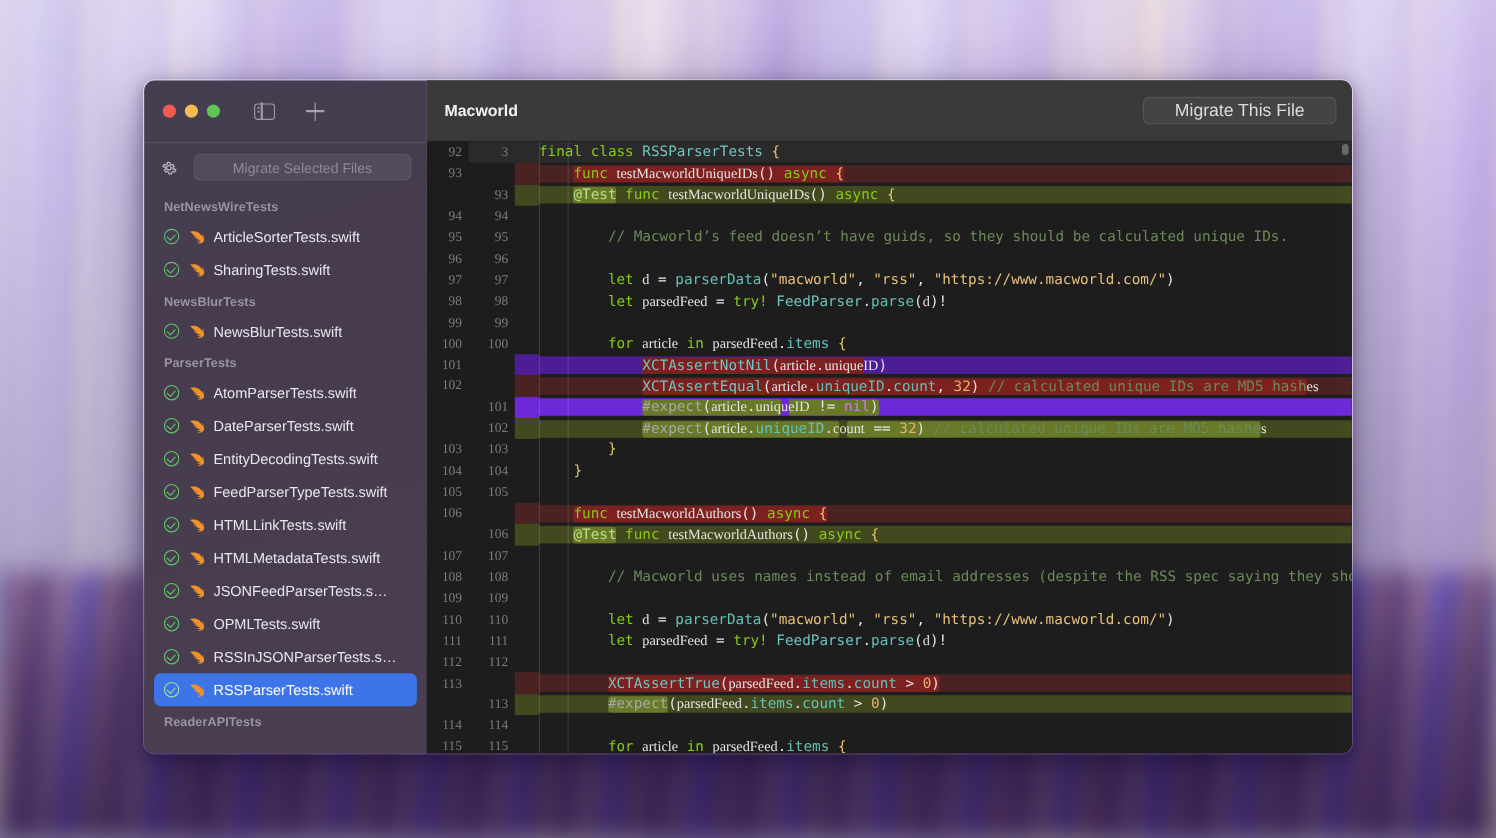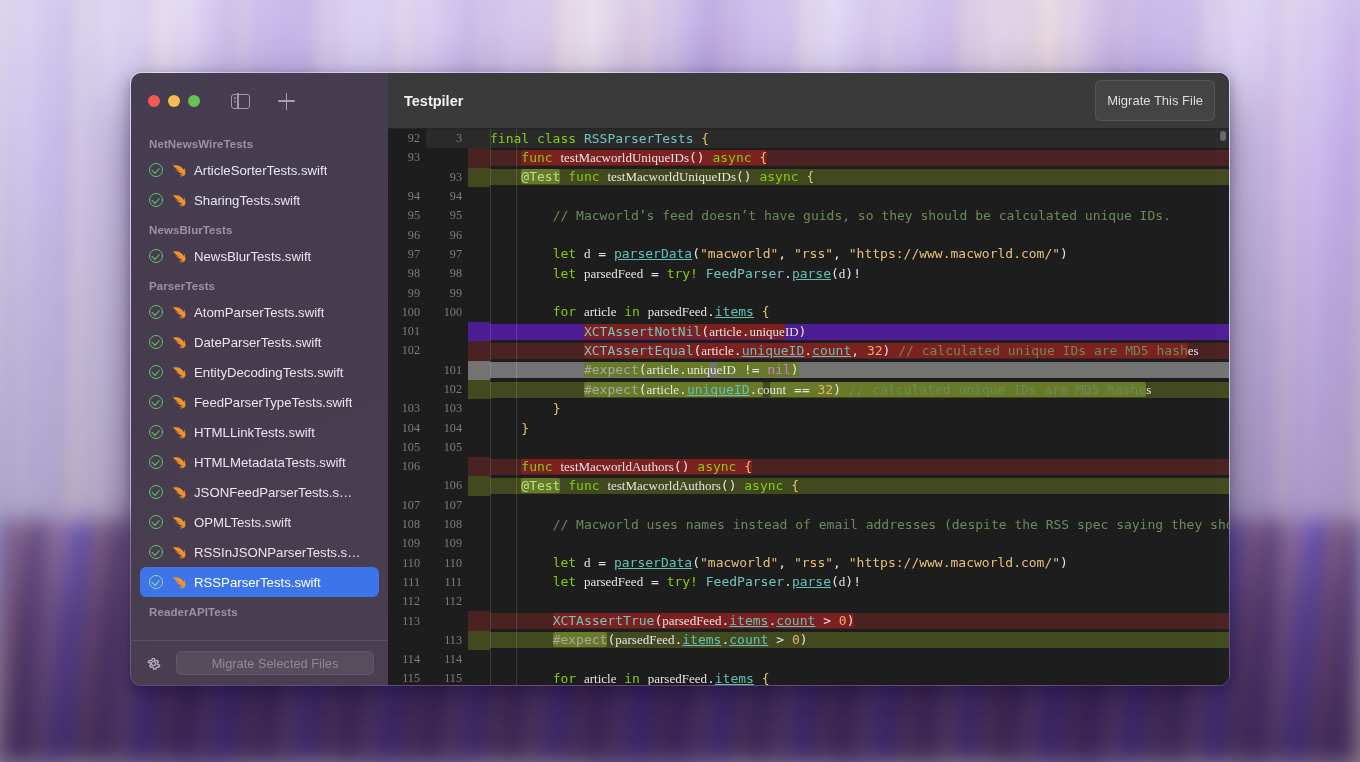--- a/index.html
+++ b/index.html
@@ -154,26 +154,26 @@
     height:56px; flex:0 0 56px;
     background:#3a3a3a;
     display:flex; align-items:center;
     padding:0 14px 0 16px;
     border-bottom:0.5px solid rgba(0,0,0,0.35);
   }
   #doc-title {
     font-size:14.5px; font-weight:bold; color:#f2f2f2; flex:1 1 auto;
   }
   #migrate-this-file-btn {
-    height:41px; padding:0 11px;
+    height:25px; padding:0 28px;
     background:rgba(255,255,255,0.055);
     border:0.5px solid rgba(255,255,255,0.10);
     border-radius:6px;
     display:flex; align-items:center;
-    font-size:13px; color:#dcdcdc; cursor:default;
+    font-size:16px; color:#dcdcdc; cursor:default;
   }
 
   #code-area {
     flex:1 1 auto; position:relative; overflow:hidden;
     background:#1d1d1d;
   }
   #code-scroll { position:absolute; inset:0; overflow:hidden; }
   .code-line {
     display:flex; height:19.3px; align-items:center;
     font-family:"DejaVu Sans Mono", monospace;
@@ -188,39 +188,39 @@
   }
   .gut.b { flex:0 0 42px; }
   .marker { flex:0 0 22px; height:100%; }
   .ctext { flex:1 1 auto; padding-left:0; min-width:0; overflow:hidden; }
 
   .row-del .marker, .row-del .ctext { background:#4b2222; }
   .row-del .gut { background:#1d1d1d; }
   .row-add .marker, .row-add .ctext { background:#42491f; }
   .row-add .gut { background:#1d1d1d; }
   .row-del.dim .marker, .row-del.dim .ctext { background:#4c1d95; }
-  .row-add.dim .marker, .row-add.dim .ctext { background:#737373; }
+  .row-add.dim .marker, .row-add.dim .ctext { background:#6d28d9; }
 
   .hl-del { background:#7d2020; border-radius:2px; }
   .hl-add { background:#687a28; border-radius:2px; }
 
   .indent-guide {
     position:absolute; top:0; bottom:0; width:1px;
     background:rgba(255,255,255,0.13);
   }
   #first-line-hl {
     position:absolute; left:38px; top:0; height:19.3px; right:0;
     background:#2a2a2a; border-radius:3px 0 0 3px;
   }
 
   
   .kw   { color:#84cc16; }
   .kwp  { color:#cf7ce0; }
   .typ  { color:#72c4c0; }
-  .fn   { color:#63c0b6;text-decoration:underline; }
+  .fn   { color:#63c0b6; }
   .str  { color:#e6c07a; }
   .num  { color:#e8b36c; }
   .com  { color:#6c8a5a; }
   .pln  { color:#e4e4e4;font-family:Liberation Serif, serif; }
   .pnc  { color:#e4e4e4; }
   .attr { color:#b7e08a; }
   .brc  { color:#e0c56a; }
   .mac  { color:#a8a8a8; }
 
   #vscroll-track {
@@ -245,131 +245,131 @@
     <div id="sidebar-titlebar">
       <div class="traffic">
         <div class="tl red"></div>
         <div class="tl yellow"></div>
         <div class="tl green"></div>
       </div>
       <div id="sidebar-toggle-btn"></div>
       <div id="add-btn"></div>
     </div>
 
-    <div id="file-list">
-        <div class="group-label">NetNewsWireTests</div>
-        <div class="file-row">
-          <div class="check"></div>
-          <svg viewBox="0 0 24 24" class="swift-icon">
-            <path fill="#f0912a" d="M3.1 4.2c3.4 3.1 6.9 6 10.3 9.1-1.9-1-4.7-2.5-7.1-4.3 2.8 3.6 6.9 6.5 11.5 7.6-1.5.9-3.8 1.2-6 .6 1.9 1.3 4.6 2 7.2 1.3-1 1.4-3.3 2.3-5.7 2.2 3.6 1.6 7.4.4 9.2-2.2 1.3-1.9 1-4.4-.3-6.6.5-1.6.1-3.4-1.1-5.1.5 1.8.2 3.4-.5 4.4-1.2-2-3.1-4-5.4-5.6C12 3.6 7.5 2.9 3.1 4.2z"></path>
-          </svg>
-          <div class="file-name">ArticleSorterTests.swift</div>
-        </div>
-        <div class="file-row">
-          <div class="check"></div>
-          <svg viewBox="0 0 24 24" class="swift-icon">
-            <path fill="#f0912a" d="M3.1 4.2c3.4 3.1 6.9 6 10.3 9.1-1.9-1-4.7-2.5-7.1-4.3 2.8 3.6 6.9 6.5 11.5 7.6-1.5.9-3.8 1.2-6 .6 1.9 1.3 4.6 2 7.2 1.3-1 1.4-3.3 2.3-5.7 2.2 3.6 1.6 7.4.4 9.2-2.2 1.3-1.9 1-4.4-.3-6.6.5-1.6.1-3.4-1.1-5.1.5 1.8.2 3.4-.5 4.4-1.2-2-3.1-4-5.4-5.6C12 3.6 7.5 2.9 3.1 4.2z"></path>
-          </svg>
-          <div class="file-name">SharingTests.swift</div>
-        </div>
-        <div class="group-label">NewsBlurTests</div>
-        <div class="file-row">
-          <div class="check"></div>
-          <svg viewBox="0 0 24 24" class="swift-icon">
-            <path fill="#f0912a" d="M3.1 4.2c3.4 3.1 6.9 6 10.3 9.1-1.9-1-4.7-2.5-7.1-4.3 2.8 3.6 6.9 6.5 11.5 7.6-1.5.9-3.8 1.2-6 .6 1.9 1.3 4.6 2 7.2 1.3-1 1.4-3.3 2.3-5.7 2.2 3.6 1.6 7.4.4 9.2-2.2 1.3-1.9 1-4.4-.3-6.6.5-1.6.1-3.4-1.1-5.1.5 1.8.2 3.4-.5 4.4-1.2-2-3.1-4-5.4-5.6C12 3.6 7.5 2.9 3.1 4.2z"></path>
-          </svg>
-          <div class="file-name">NewsBlurTests.swift</div>
-        </div>
-        <div class="group-label">ParserTests</div>
-        <div class="file-row">
-          <div class="check"></div>
-          <svg viewBox="0 0 24 24" class="swift-icon">
-            <path fill="#f0912a" d="M3.1 4.2c3.4 3.1 6.9 6 10.3 9.1-1.9-1-4.7-2.5-7.1-4.3 2.8 3.6 6.9 6.5 11.5 7.6-1.5.9-3.8 1.2-6 .6 1.9 1.3 4.6 2 7.2 1.3-1 1.4-3.3 2.3-5.7 2.2 3.6 1.6 7.4.4 9.2-2.2 1.3-1.9 1-4.4-.3-6.6.5-1.6.1-3.4-1.1-5.1.5 1.8.2 3.4-.5 4.4-1.2-2-3.1-4-5.4-5.6C12 3.6 7.5 2.9 3.1 4.2z"></path>
-          </svg>
-          <div class="file-name">AtomParserTests.swift</div>
-        </div>
-        <div class="file-row">
-          <div class="check"></div>
-          <svg viewBox="0 0 24 24" class="swift-icon">
-            <path fill="#f0912a" d="M3.1 4.2c3.4 3.1 6.9 6 10.3 9.1-1.9-1-4.7-2.5-7.1-4.3 2.8 3.6 6.9 6.5 11.5 7.6-1.5.9-3.8 1.2-6 .6 1.9 1.3 4.6 2 7.2 1.3-1 1.4-3.3 2.3-5.7 2.2 3.6 1.6 7.4.4 9.2-2.2 1.3-1.9 1-4.4-.3-6.6.5-1.6.1-3.4-1.1-5.1.5 1.8.2 3.4-.5 4.4-1.2-2-3.1-4-5.4-5.6C12 3.6 7.5 2.9 3.1 4.2z"></path>
-          </svg>
-          <div class="file-name">DateParserTests.swift</div>
-        </div>
-        <div class="file-row">
-          <div class="check"></div>
-          <svg viewBox="0 0 24 24" class="swift-icon">
-            <path fill="#f0912a" d="M3.1 4.2c3.4 3.1 6.9 6 10.3 9.1-1.9-1-4.7-2.5-7.1-4.3 2.8 3.6 6.9 6.5 11.5 7.6-1.5.9-3.8 1.2-6 .6 1.9 1.3 4.6 2 7.2 1.3-1 1.4-3.3 2.3-5.7 2.2 3.6 1.6 7.4.4 9.2-2.2 1.3-1.9 1-4.4-.3-6.6.5-1.6.1-3.4-1.1-5.1.5 1.8.2 3.4-.5 4.4-1.2-2-3.1-4-5.4-5.6C12 3.6 7.5 2.9 3.1 4.2z"></path>
-          </svg>
-          <div class="file-name">EntityDecodingTests.swift</div>
-        </div>
-        <div class="file-row">
-          <div class="check"></div>
-          <svg viewBox="0 0 24 24" class="swift-icon">
-            <path fill="#f0912a" d="M3.1 4.2c3.4 3.1 6.9 6 10.3 9.1-1.9-1-4.7-2.5-7.1-4.3 2.8 3.6 6.9 6.5 11.5 7.6-1.5.9-3.8 1.2-6 .6 1.9 1.3 4.6 2 7.2 1.3-1 1.4-3.3 2.3-5.7 2.2 3.6 1.6 7.4.4 9.2-2.2 1.3-1.9 1-4.4-.3-6.6.5-1.6.1-3.4-1.1-5.1.5 1.8.2 3.4-.5 4.4-1.2-2-3.1-4-5.4-5.6C12 3.6 7.5 2.9 3.1 4.2z"></path>
-          </svg>
-          <div class="file-name">FeedParserTypeTests.swift</div>
-        </div>
-        <div class="file-row">
-          <div class="check"></div>
-          <svg viewBox="0 0 24 24" class="swift-icon">
-            <path fill="#f0912a" d="M3.1 4.2c3.4 3.1 6.9 6 10.3 9.1-1.9-1-4.7-2.5-7.1-4.3 2.8 3.6 6.9 6.5 11.5 7.6-1.5.9-3.8 1.2-6 .6 1.9 1.3 4.6 2 7.2 1.3-1 1.4-3.3 2.3-5.7 2.2 3.6 1.6 7.4.4 9.2-2.2 1.3-1.9 1-4.4-.3-6.6.5-1.6.1-3.4-1.1-5.1.5 1.8.2 3.4-.5 4.4-1.2-2-3.1-4-5.4-5.6C12 3.6 7.5 2.9 3.1 4.2z"></path>
-          </svg>
-          <div class="file-name">HTMLLinkTests.swift</div>
-        </div>
-        <div class="file-row">
-          <div class="check"></div>
-          <svg viewBox="0 0 24 24" class="swift-icon">
-            <path fill="#f0912a" d="M3.1 4.2c3.4 3.1 6.9 6 10.3 9.1-1.9-1-4.7-2.5-7.1-4.3 2.8 3.6 6.9 6.5 11.5 7.6-1.5.9-3.8 1.2-6 .6 1.9 1.3 4.6 2 7.2 1.3-1 1.4-3.3 2.3-5.7 2.2 3.6 1.6 7.4.4 9.2-2.2 1.3-1.9 1-4.4-.3-6.6.5-1.6.1-3.4-1.1-5.1.5 1.8.2 3.4-.5 4.4-1.2-2-3.1-4-5.4-5.6C12 3.6 7.5 2.9 3.1 4.2z"></path>
-          </svg>
-          <div class="file-name">HTMLMetadataTests.swift</div>
-        </div>
-        <div class="file-row">
-          <div class="check"></div>
-          <svg viewBox="0 0 24 24" class="swift-icon">
-            <path fill="#f0912a" d="M3.1 4.2c3.4 3.1 6.9 6 10.3 9.1-1.9-1-4.7-2.5-7.1-4.3 2.8 3.6 6.9 6.5 11.5 7.6-1.5.9-3.8 1.2-6 .6 1.9 1.3 4.6 2 7.2 1.3-1 1.4-3.3 2.3-5.7 2.2 3.6 1.6 7.4.4 9.2-2.2 1.3-1.9 1-4.4-.3-6.6.5-1.6.1-3.4-1.1-5.1.5 1.8.2 3.4-.5 4.4-1.2-2-3.1-4-5.4-5.6C12 3.6 7.5 2.9 3.1 4.2z"></path>
-          </svg>
-          <div class="file-name">JSONFeedParserTests.s…</div>
-        </div>
-        <div class="file-row">
-          <div class="check"></div>
-          <svg viewBox="0 0 24 24" class="swift-icon">
-            <path fill="#f0912a" d="M3.1 4.2c3.4 3.1 6.9 6 10.3 9.1-1.9-1-4.7-2.5-7.1-4.3 2.8 3.6 6.9 6.5 11.5 7.6-1.5.9-3.8 1.2-6 .6 1.9 1.3 4.6 2 7.2 1.3-1 1.4-3.3 2.3-5.7 2.2 3.6 1.6 7.4.4 9.2-2.2 1.3-1.9 1-4.4-.3-6.6.5-1.6.1-3.4-1.1-5.1.5 1.8.2 3.4-.5 4.4-1.2-2-3.1-4-5.4-5.6C12 3.6 7.5 2.9 3.1 4.2z"></path>
-          </svg>
-          <div class="file-name">OPMLTests.swift</div>
-        </div>
-        <div class="file-row">
-          <div class="check"></div>
-          <svg viewBox="0 0 24 24" class="swift-icon">
-            <path fill="#f0912a" d="M3.1 4.2c3.4 3.1 6.9 6 10.3 9.1-1.9-1-4.7-2.5-7.1-4.3 2.8 3.6 6.9 6.5 11.5 7.6-1.5.9-3.8 1.2-6 .6 1.9 1.3 4.6 2 7.2 1.3-1 1.4-3.3 2.3-5.7 2.2 3.6 1.6 7.4.4 9.2-2.2 1.3-1.9 1-4.4-.3-6.6.5-1.6.1-3.4-1.1-5.1.5 1.8.2 3.4-.5 4.4-1.2-2-3.1-4-5.4-5.6C12 3.6 7.5 2.9 3.1 4.2z"></path>
-          </svg>
-          <div class="file-name">RSSInJSONParserTests.s…</div>
-        </div>
-        <div class="file-row selected">
-          <div class="check"></div>
-          <svg viewBox="0 0 24 24" class="swift-icon">
-            <path fill="#f0912a" d="M3.1 4.2c3.4 3.1 6.9 6 10.3 9.1-1.9-1-4.7-2.5-7.1-4.3 2.8 3.6 6.9 6.5 11.5 7.6-1.5.9-3.8 1.2-6 .6 1.9 1.3 4.6 2 7.2 1.3-1 1.4-3.3 2.3-5.7 2.2 3.6 1.6 7.4.4 9.2-2.2 1.3-1.9 1-4.4-.3-6.6.5-1.6.1-3.4-1.1-5.1.5 1.8.2 3.4-.5 4.4-1.2-2-3.1-4-5.4-5.6C12 3.6 7.5 2.9 3.1 4.2z"></path>
-          </svg>
-          <div class="file-name">RSSParserTests.swift</div>
-        </div>
-        <div class="group-label">ReaderAPITests</div>
-      </div>
-
     <div id="sidebar-footer">
       <svg id="gear-icon" viewBox="0 0 24 24">
         <path fill="none" stroke="#b5b0bd" stroke-width="1.7" d="M12 9.1a2.9 2.9 0 100 5.8 2.9 2.9 0 000-5.8z"></path>
         <path fill="none" stroke="#b5b0bd" stroke-width="1.7" stroke-linejoin="round" d="M19.2 13.6l1.8 1.1-1.6 2.8-2-.7a7.6 7.6 0 01-1.8 1l-.3 2.1h-3.2l-.3-2.1a7.6 7.6 0 01-1.8-1l-2 .7-1.6-2.8 1.8-1.1a7.7 7.7 0 010-2.1L4.4 10.4 6 7.6l2 .7a7.6 7.6 0 011.8-1l.3-2.1h3.2l.3 2.1a7.6 7.6 0 011.8 1l2-.7 1.6 2.8-1.8 1.1a7.7 7.7 0 010 2.1z"></path>
       </svg>
       <div id="migrate-selected-btn">Migrate Selected Files</div>
     </div>
+
+    <div id="file-list">
+        <div class="group-label">NetNewsWireTests</div>
+        <div class="file-row">
+          <div class="check"></div>
+          <svg viewBox="0 0 24 24" class="swift-icon">
+            <path fill="#f0912a" d="M3.1 4.2c3.4 3.1 6.9 6 10.3 9.1-1.9-1-4.7-2.5-7.1-4.3 2.8 3.6 6.9 6.5 11.5 7.6-1.5.9-3.8 1.2-6 .6 1.9 1.3 4.6 2 7.2 1.3-1 1.4-3.3 2.3-5.7 2.2 3.6 1.6 7.4.4 9.2-2.2 1.3-1.9 1-4.4-.3-6.6.5-1.6.1-3.4-1.1-5.1.5 1.8.2 3.4-.5 4.4-1.2-2-3.1-4-5.4-5.6C12 3.6 7.5 2.9 3.1 4.2z"></path>
+          </svg>
+          <div class="file-name">ArticleSorterTests.swift</div>
+        </div>
+        <div class="file-row">
+          <div class="check"></div>
+          <svg viewBox="0 0 24 24" class="swift-icon">
+            <path fill="#f0912a" d="M3.1 4.2c3.4 3.1 6.9 6 10.3 9.1-1.9-1-4.7-2.5-7.1-4.3 2.8 3.6 6.9 6.5 11.5 7.6-1.5.9-3.8 1.2-6 .6 1.9 1.3 4.6 2 7.2 1.3-1 1.4-3.3 2.3-5.7 2.2 3.6 1.6 7.4.4 9.2-2.2 1.3-1.9 1-4.4-.3-6.6.5-1.6.1-3.4-1.1-5.1.5 1.8.2 3.4-.5 4.4-1.2-2-3.1-4-5.4-5.6C12 3.6 7.5 2.9 3.1 4.2z"></path>
+          </svg>
+          <div class="file-name">SharingTests.swift</div>
+        </div>
+        <div class="group-label">NewsBlurTests</div>
+        <div class="file-row">
+          <div class="check"></div>
+          <svg viewBox="0 0 24 24" class="swift-icon">
+            <path fill="#f0912a" d="M3.1 4.2c3.4 3.1 6.9 6 10.3 9.1-1.9-1-4.7-2.5-7.1-4.3 2.8 3.6 6.9 6.5 11.5 7.6-1.5.9-3.8 1.2-6 .6 1.9 1.3 4.6 2 7.2 1.3-1 1.4-3.3 2.3-5.7 2.2 3.6 1.6 7.4.4 9.2-2.2 1.3-1.9 1-4.4-.3-6.6.5-1.6.1-3.4-1.1-5.1.5 1.8.2 3.4-.5 4.4-1.2-2-3.1-4-5.4-5.6C12 3.6 7.5 2.9 3.1 4.2z"></path>
+          </svg>
+          <div class="file-name">NewsBlurTests.swift</div>
+        </div>
+        <div class="group-label">ParserTests</div>
+        <div class="file-row">
+          <div class="check"></div>
+          <svg viewBox="0 0 24 24" class="swift-icon">
+            <path fill="#f0912a" d="M3.1 4.2c3.4 3.1 6.9 6 10.3 9.1-1.9-1-4.7-2.5-7.1-4.3 2.8 3.6 6.9 6.5 11.5 7.6-1.5.9-3.8 1.2-6 .6 1.9 1.3 4.6 2 7.2 1.3-1 1.4-3.3 2.3-5.7 2.2 3.6 1.6 7.4.4 9.2-2.2 1.3-1.9 1-4.4-.3-6.6.5-1.6.1-3.4-1.1-5.1.5 1.8.2 3.4-.5 4.4-1.2-2-3.1-4-5.4-5.6C12 3.6 7.5 2.9 3.1 4.2z"></path>
+          </svg>
+          <div class="file-name">AtomParserTests.swift</div>
+        </div>
+        <div class="file-row">
+          <div class="check"></div>
+          <svg viewBox="0 0 24 24" class="swift-icon">
+            <path fill="#f0912a" d="M3.1 4.2c3.4 3.1 6.9 6 10.3 9.1-1.9-1-4.7-2.5-7.1-4.3 2.8 3.6 6.9 6.5 11.5 7.6-1.5.9-3.8 1.2-6 .6 1.9 1.3 4.6 2 7.2 1.3-1 1.4-3.3 2.3-5.7 2.2 3.6 1.6 7.4.4 9.2-2.2 1.3-1.9 1-4.4-.3-6.6.5-1.6.1-3.4-1.1-5.1.5 1.8.2 3.4-.5 4.4-1.2-2-3.1-4-5.4-5.6C12 3.6 7.5 2.9 3.1 4.2z"></path>
+          </svg>
+          <div class="file-name">DateParserTests.swift</div>
+        </div>
+        <div class="file-row">
+          <div class="check"></div>
+          <svg viewBox="0 0 24 24" class="swift-icon">
+            <path fill="#f0912a" d="M3.1 4.2c3.4 3.1 6.9 6 10.3 9.1-1.9-1-4.7-2.5-7.1-4.3 2.8 3.6 6.9 6.5 11.5 7.6-1.5.9-3.8 1.2-6 .6 1.9 1.3 4.6 2 7.2 1.3-1 1.4-3.3 2.3-5.7 2.2 3.6 1.6 7.4.4 9.2-2.2 1.3-1.9 1-4.4-.3-6.6.5-1.6.1-3.4-1.1-5.1.5 1.8.2 3.4-.5 4.4-1.2-2-3.1-4-5.4-5.6C12 3.6 7.5 2.9 3.1 4.2z"></path>
+          </svg>
+          <div class="file-name">EntityDecodingTests.swift</div>
+        </div>
+        <div class="file-row">
+          <div class="check"></div>
+          <svg viewBox="0 0 24 24" class="swift-icon">
+            <path fill="#f0912a" d="M3.1 4.2c3.4 3.1 6.9 6 10.3 9.1-1.9-1-4.7-2.5-7.1-4.3 2.8 3.6 6.9 6.5 11.5 7.6-1.5.9-3.8 1.2-6 .6 1.9 1.3 4.6 2 7.2 1.3-1 1.4-3.3 2.3-5.7 2.2 3.6 1.6 7.4.4 9.2-2.2 1.3-1.9 1-4.4-.3-6.6.5-1.6.1-3.4-1.1-5.1.5 1.8.2 3.4-.5 4.4-1.2-2-3.1-4-5.4-5.6C12 3.6 7.5 2.9 3.1 4.2z"></path>
+          </svg>
+          <div class="file-name">FeedParserTypeTests.swift</div>
+        </div>
+        <div class="file-row">
+          <div class="check"></div>
+          <svg viewBox="0 0 24 24" class="swift-icon">
+            <path fill="#f0912a" d="M3.1 4.2c3.4 3.1 6.9 6 10.3 9.1-1.9-1-4.7-2.5-7.1-4.3 2.8 3.6 6.9 6.5 11.5 7.6-1.5.9-3.8 1.2-6 .6 1.9 1.3 4.6 2 7.2 1.3-1 1.4-3.3 2.3-5.7 2.2 3.6 1.6 7.4.4 9.2-2.2 1.3-1.9 1-4.4-.3-6.6.5-1.6.1-3.4-1.1-5.1.5 1.8.2 3.4-.5 4.4-1.2-2-3.1-4-5.4-5.6C12 3.6 7.5 2.9 3.1 4.2z"></path>
+          </svg>
+          <div class="file-name">HTMLLinkTests.swift</div>
+        </div>
+        <div class="file-row">
+          <div class="check"></div>
+          <svg viewBox="0 0 24 24" class="swift-icon">
+            <path fill="#f0912a" d="M3.1 4.2c3.4 3.1 6.9 6 10.3 9.1-1.9-1-4.7-2.5-7.1-4.3 2.8 3.6 6.9 6.5 11.5 7.6-1.5.9-3.8 1.2-6 .6 1.9 1.3 4.6 2 7.2 1.3-1 1.4-3.3 2.3-5.7 2.2 3.6 1.6 7.4.4 9.2-2.2 1.3-1.9 1-4.4-.3-6.6.5-1.6.1-3.4-1.1-5.1.5 1.8.2 3.4-.5 4.4-1.2-2-3.1-4-5.4-5.6C12 3.6 7.5 2.9 3.1 4.2z"></path>
+          </svg>
+          <div class="file-name">HTMLMetadataTests.swift</div>
+        </div>
+        <div class="file-row">
+          <div class="check"></div>
+          <svg viewBox="0 0 24 24" class="swift-icon">
+            <path fill="#f0912a" d="M3.1 4.2c3.4 3.1 6.9 6 10.3 9.1-1.9-1-4.7-2.5-7.1-4.3 2.8 3.6 6.9 6.5 11.5 7.6-1.5.9-3.8 1.2-6 .6 1.9 1.3 4.6 2 7.2 1.3-1 1.4-3.3 2.3-5.7 2.2 3.6 1.6 7.4.4 9.2-2.2 1.3-1.9 1-4.4-.3-6.6.5-1.6.1-3.4-1.1-5.1.5 1.8.2 3.4-.5 4.4-1.2-2-3.1-4-5.4-5.6C12 3.6 7.5 2.9 3.1 4.2z"></path>
+          </svg>
+          <div class="file-name">JSONFeedParserTests.s…</div>
+        </div>
+        <div class="file-row">
+          <div class="check"></div>
+          <svg viewBox="0 0 24 24" class="swift-icon">
+            <path fill="#f0912a" d="M3.1 4.2c3.4 3.1 6.9 6 10.3 9.1-1.9-1-4.7-2.5-7.1-4.3 2.8 3.6 6.9 6.5 11.5 7.6-1.5.9-3.8 1.2-6 .6 1.9 1.3 4.6 2 7.2 1.3-1 1.4-3.3 2.3-5.7 2.2 3.6 1.6 7.4.4 9.2-2.2 1.3-1.9 1-4.4-.3-6.6.5-1.6.1-3.4-1.1-5.1.5 1.8.2 3.4-.5 4.4-1.2-2-3.1-4-5.4-5.6C12 3.6 7.5 2.9 3.1 4.2z"></path>
+          </svg>
+          <div class="file-name">OPMLTests.swift</div>
+        </div>
+        <div class="file-row">
+          <div class="check"></div>
+          <svg viewBox="0 0 24 24" class="swift-icon">
+            <path fill="#f0912a" d="M3.1 4.2c3.4 3.1 6.9 6 10.3 9.1-1.9-1-4.7-2.5-7.1-4.3 2.8 3.6 6.9 6.5 11.5 7.6-1.5.9-3.8 1.2-6 .6 1.9 1.3 4.6 2 7.2 1.3-1 1.4-3.3 2.3-5.7 2.2 3.6 1.6 7.4.4 9.2-2.2 1.3-1.9 1-4.4-.3-6.6.5-1.6.1-3.4-1.1-5.1.5 1.8.2 3.4-.5 4.4-1.2-2-3.1-4-5.4-5.6C12 3.6 7.5 2.9 3.1 4.2z"></path>
+          </svg>
+          <div class="file-name">RSSInJSONParserTests.s…</div>
+        </div>
+        <div class="file-row selected">
+          <div class="check"></div>
+          <svg viewBox="0 0 24 24" class="swift-icon">
+            <path fill="#f0912a" d="M3.1 4.2c3.4 3.1 6.9 6 10.3 9.1-1.9-1-4.7-2.5-7.1-4.3 2.8 3.6 6.9 6.5 11.5 7.6-1.5.9-3.8 1.2-6 .6 1.9 1.3 4.6 2 7.2 1.3-1 1.4-3.3 2.3-5.7 2.2 3.6 1.6 7.4.4 9.2-2.2 1.3-1.9 1-4.4-.3-6.6.5-1.6.1-3.4-1.1-5.1.5 1.8.2 3.4-.5 4.4-1.2-2-3.1-4-5.4-5.6C12 3.6 7.5 2.9 3.1 4.2z"></path>
+          </svg>
+          <div class="file-name">RSSParserTests.swift</div>
+        </div>
+        <div class="group-label">ReaderAPITests</div>
+      </div>
   </div>
 
   <div id="main">
 
     <div id="main-titlebar">
-      <div id="doc-title">Testpiler</div>
+      <div id="doc-title">Macworld</div>
       <div id="migrate-this-file-btn">Migrate This File</div>
     </div>
 
     <div id="code-area">
       <div id="code-scroll">
           <div id="first-line-hl"></div>
           <div class="code-line"><div class="gut">92</div><div class="gut b">3</div><div class="marker"></div><div class="ctext"><span class="kw">final</span><span class="pnc"> </span><span class="kw">class</span><span class="pnc"> </span><span class="typ">RSSParserTests</span><span class="pnc"> </span><span class="brc">{</span></div></div>
           <div class="code-line row-del"><div class="gut">93</div><div class="gut b"></div><div class="marker"></div><div class="ctext"><span class="pnc"> </span><span class="pnc"> </span><span class="pnc"> </span><span class="pnc"> </span><span class="hl-del"><span class="kw">func</span><span class="pnc"> </span><span class="pln">testMacworldUniqueIDs</span><span class="pnc">(</span><span class="pnc">)</span><span class="pnc"> </span><span class="kw">async</span><span class="pnc"> </span><span class="brc">{</span></span></div></div>
           <div class="code-line row-add"><div class="gut"></div><div class="gut b">93</div><div class="marker"></div><div class="ctext"><span class="pnc"> </span><span class="pnc"> </span><span class="pnc"> </span><span class="pnc"> </span><span class="hl-add"><span class="attr">@Test</span></span><span class="pnc"> </span><span class="kw">func</span><span class="pnc"> </span><span class="pln">testMacworldUniqueIDs</span><span class="pnc">(</span><span class="pnc">)</span><span class="pnc"> </span><span class="kw">async</span><span class="pnc"> </span><span class="brc">{</span></div></div>
           <div class="code-line"><div class="gut">94</div><div class="gut b">94</div><div class="marker"></div><div class="ctext"></div></div>

